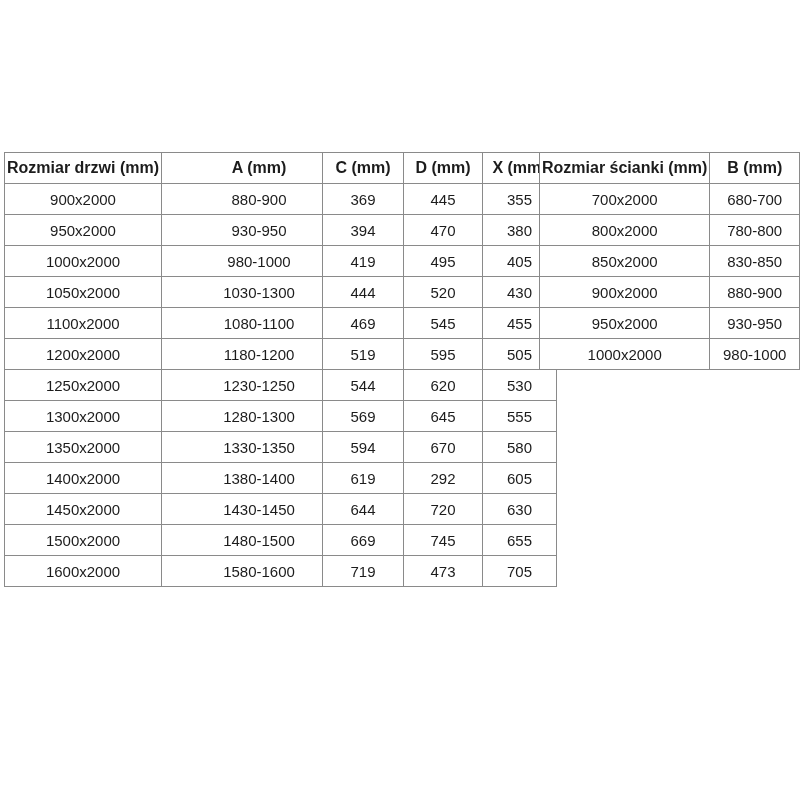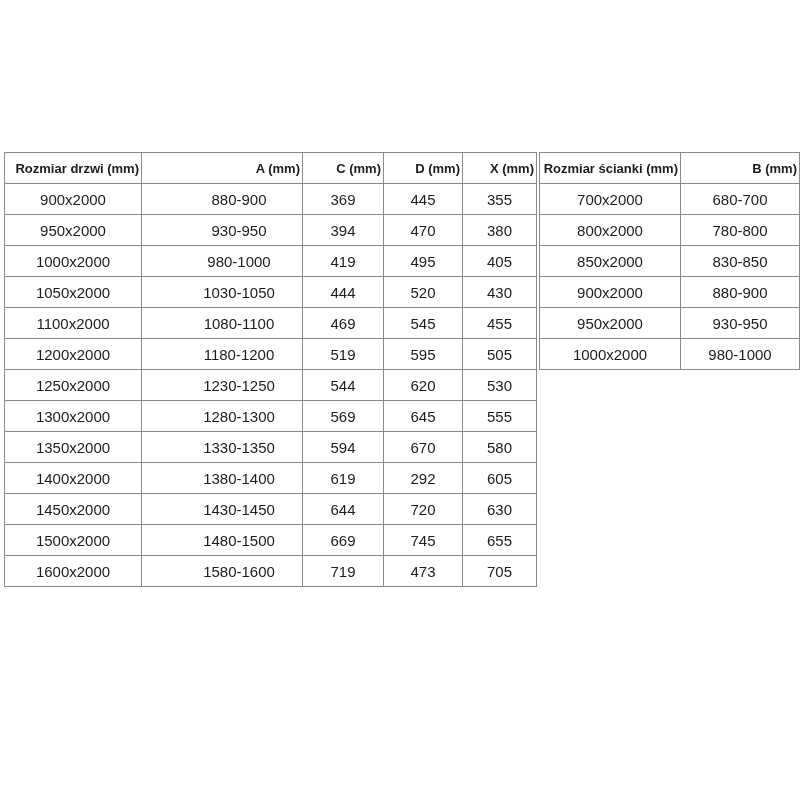--- a/index.html
+++ b/index.html
@@ -27,22 +27,21 @@
     height: 30px;
     text-align: center;
     vertical-align: middle;
     padding: 0 2px;
     white-space: nowrap;
     overflow: hidden;
     color: #1c1c1c;
   }
   table.spec-table th {
     font-weight: bold;
-    font-size: 13px;
-    text-align: right;
+    font-size: 16px;
   }
   table.spec-table td {
     font-weight: normal;
     font-size: 15px;
   }
   table.doors { left: 4px;  top: 152px; }
   table.walls { left: 539px; top: 152px; }
 
   table.doors th:nth-child(1), table.doors td:nth-child(1) { width: 132px; }
   table.doors th:nth-child(2), table.doors td:nth-child(2) { width: 122px; padding-left: 36px; }
@@ -84,21 +83,21 @@
         </tr>
         <tr>
           <td>1000x2000</td>
           <td>980-1000</td>
           <td>419</td>
           <td>495</td>
           <td>405</td>
         </tr>
         <tr>
           <td>1050x2000</td>
-          <td>1030-1050</td>
+          <td>1030-1300</td>
           <td>444</td>
           <td>520</td>
           <td>430</td>
         </tr>
         <tr>
           <td>1100x2000</td>
           <td>1080-1100</td>
           <td>469</td>
           <td>545</td>
           <td>455</td>

